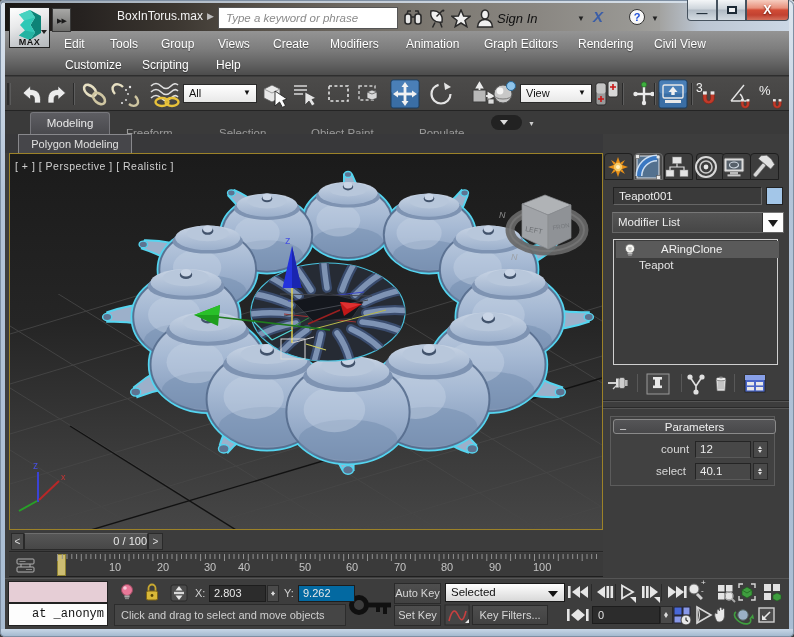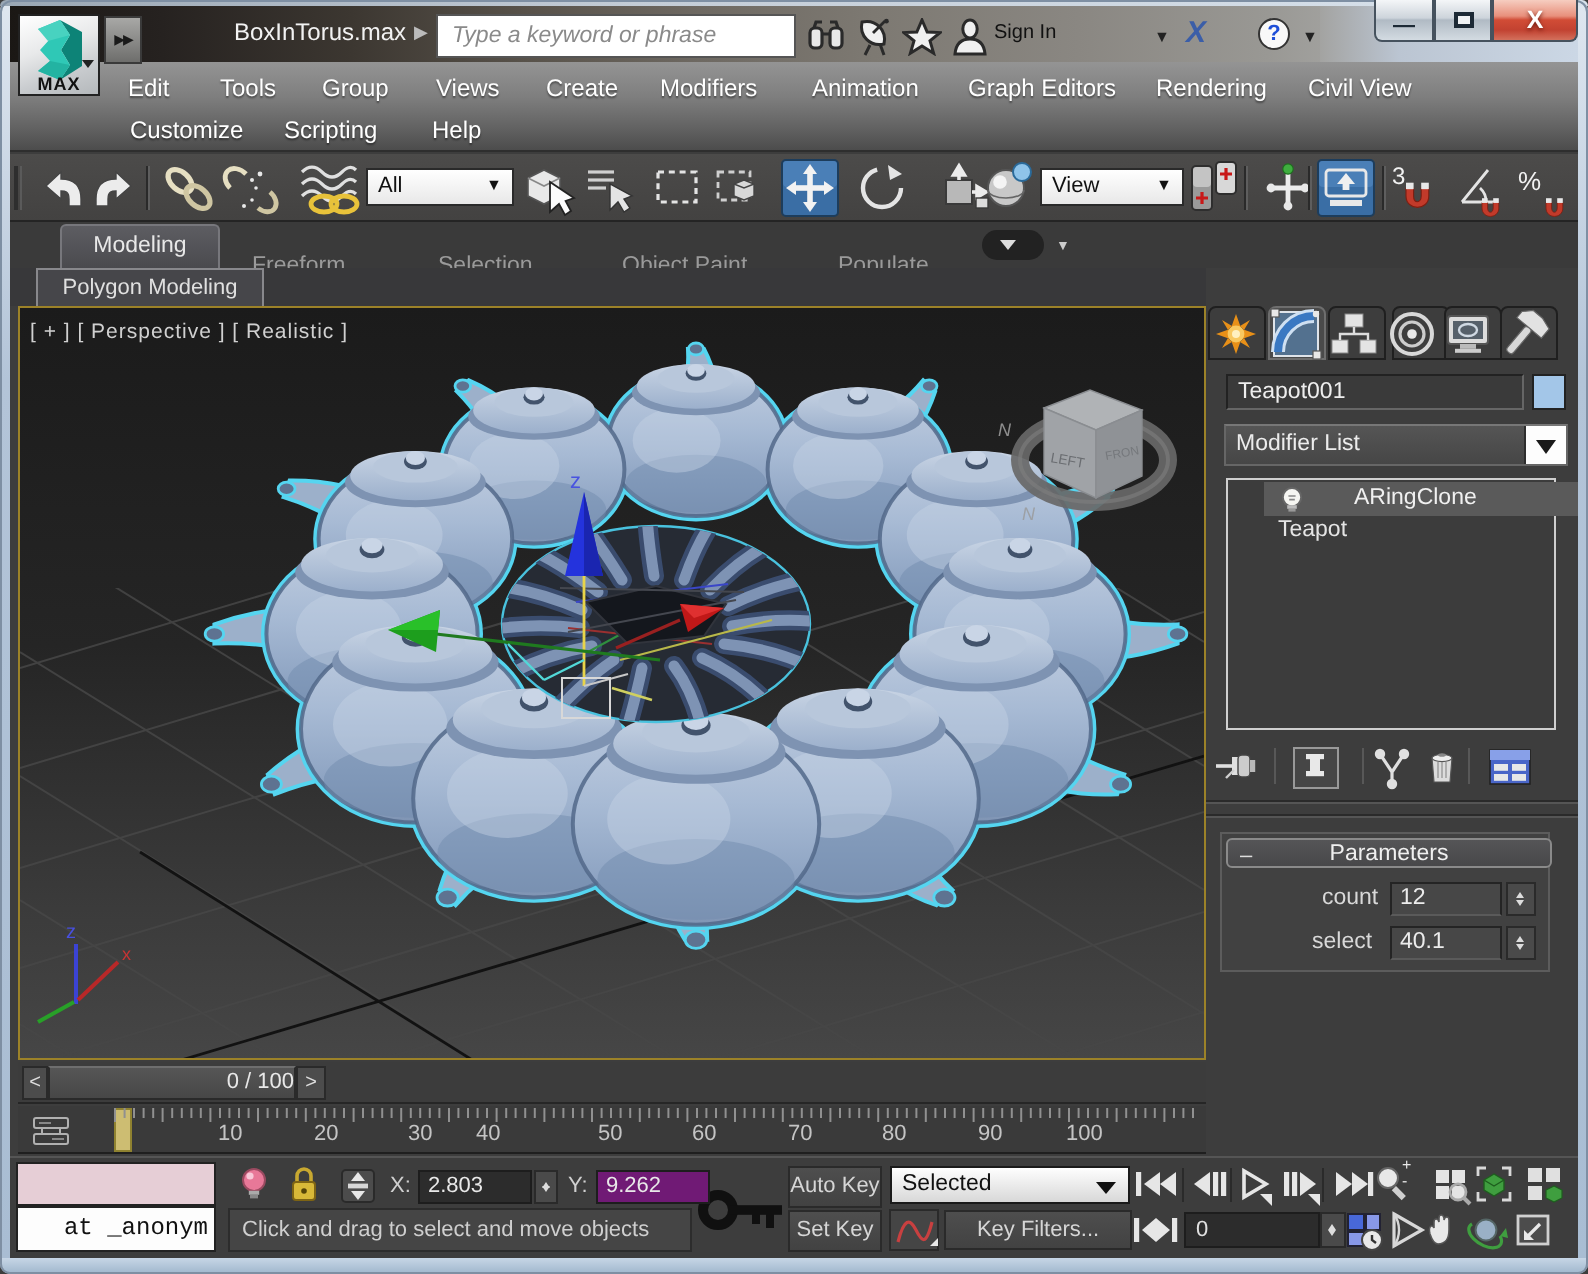--- a/index.html
+++ b/index.html
@@ -21,21 +21,21 @@
 #titleGlass { position:absolute; left:660px; top:2px; width:132px; height:29px;
   background:linear-gradient(90deg,#a3a3a1,#bbc5d2 30%,#ccd8e6); }
 #maxbtn { position:absolute; left:9px; top:7px; width:41px; height:41px; z-index:45;
   background:linear-gradient(160deg,#ffffff,#e8e9ea 40%,#c9cccf 70%,#b4b8bb); border:1px solid #222; }
 #maxbtn .mx { position:absolute; left:0; width:39px; top:29px; text-align:center; font-size:9px; font-weight:bold; letter-spacing:0.5px; color:#111; }
 #chev { position:absolute; left:52px; top:8px; width:19px; height:24px; background:linear-gradient(180deg,#a8a8a6,#6e6e6c); border:1px solid #3a3a3a; z-index:45; color:#1a1a1a; font-size:8px; text-align:center; line-height:23px; letter-spacing:-1px;}
 #ttext { position:absolute; left:117px; top:9px; font-size:12px; color:#f2f2f2; }
 #tarrow { position:absolute; left:207px; top:11px; font-size:9px; color:#bbb; }
 #search { position:absolute; left:218px; top:7px; width:180px; height:22px; background:#fff; border:1px solid #555; font-style:italic; font-size:11.5px; color:#8a8a8a; line-height:20px; padding-left:7px;}
 .tico { position:absolute; top:9px; }
-#signin { position:absolute; left:497px; top:11px; font-size:10px; color:#111; }
+#signin { position:absolute; left:497px; top:11px; font-size:13px; color:#111;font-style:italic; }
 #dd1 { position:absolute; left:577px; top:14px; font-size:8px; color:#222; }
 #xchg { position:absolute; left:593px; top:8px; font-size:15px; font-weight:bold; color:#3b5ea8; font-style:italic;}
 #helpc { position:absolute; left:629px; top:9px; width:16px; height:16px; border:1.5px solid #333; border-radius:50%; background:#f8f8f8; color:#1d4ed8; text-align:center; font-size:11px; font-weight:bold; line-height:15px;}
 #dd2 { position:absolute; left:651px; top:14px; font-size:8px; color:#222; }
 
 #wbtns { position:absolute; left:687px; top:0px; height:19px; z-index:60; }
 .wb { position:absolute; top:0; height:21px; border:1px solid #46525e; border-top:none; background:linear-gradient(180deg,#f4f6f8,#cdd4db 45%,#b0bac4 50%,#d3dbe2); }
 .wb.b1 { left:0; width:30px; border-radius:0 0 0 4px; }
 .wb.b2 { left:30px; width:29px; }
 .wb.b3 { left:59px; width:43px; border-radius:0 0 4px 0;
@@ -66,21 +66,21 @@
 
 #cpanel { position:absolute; left:603px; top:134px; width:186px; height:443px; background:#3d3d3d; }
 .cptab { position:absolute; top:19px; width:29px; height:27px; background:#3d3d3d; border:1px solid #1f1f1f; border-radius:4px 4px 0 0; }
 .cptab.on { background:#4a4a4a; border-color:#6e6e6e; }
 #nmfield { position:absolute; left:10px; top:53px; width:149px; height:18px; background:#3a3a3a; border:1px solid #222; border-bottom-color:#666; border-right-color:#666; color:#eee; font-size:11.5px; line-height:16px; padding-left:5px;}
 #nmswatch { position:absolute; left:163px; top:53px; width:17px; height:18px; background:#a3c6e8; border:1px solid #222; }
 #modlist { position:absolute; left:9px; top:78px; width:172px; height:21px; background:linear-gradient(180deg,#555,#464646); border:1px solid #666; border-top-color:#777; color:#ececec; font-size:11.5px; line-height:19px; padding-left:5px; }
 #modarr { position:absolute; right:0px; top:0px; width:21px; height:19px; background:#fdfdfd; border-left:1px solid #2e2e2e; }
 #modarr:after { content:""; position:absolute; left:5px; top:7px; border:5px solid transparent; border-top:7px solid #1a1a1a;}
 #stack { position:absolute; left:10px; top:105px; width:165px; height:126px; background:#3c3c3c; border:1px solid #cfcfcf; }
-#srow1 { position:absolute; left:18px; top:1px; width:163px; height:17px; background:#5a5a5a; color:#f0f0f0; font-size:11.5px; line-height:16px; }
+#srow1 { position:absolute; left:2px; top:1px; width:163px; height:17px; background:#5a5a5a; color:#f0f0f0; font-size:11.5px; line-height:16px; }
 #srow2 { position:absolute; left:1px; top:18px; width:163px; height:16px; color:#e4e4e4; font-size:11.5px; line-height:15px; }
 #sbsep1 { position:absolute; left:34px; top:240px; width:1px; height:18px; background:#2a2a2a; border-right:1px solid #585858;}
 #sbsep2 { position:absolute; left:78px; top:240px; width:1px; height:18px; background:#2a2a2a; border-right:1px solid #585858;}
 #sbsep3 { position:absolute; left:131px; top:240px; width:1px; height:18px; background:#2a2a2a; border-right:1px solid #585858;}
 #cpgroove { position:absolute; left:0px; top:266px; width:186px; height:2px; background:#2a2a2a; border-bottom:1px solid #555;}
 #cpgroove2 { position:absolute; left:0px; top:273px; width:186px; height:2px; background:#2a2a2a; border-bottom:1px solid #555;}
 #rollout { position:absolute; left:7px; top:282px; width:165px; height:70px; background:#414141; border:1px solid #5c5c5c; }
 #rohead { position:absolute; left:2px; top:2px; width:163px; height:15px; background:linear-gradient(180deg,#555557,#48484a); border:1px solid #8a8a8a; border-radius:3px; color:#efefef; font-size:11.5px; text-align:center; line-height:14px;}
 #rominus { position:absolute; left:6px; top:1px; color:#ddd; font-size:11px; }
 .plabel { position:absolute; color:#d8d8d8; font-size:11.5px; }
@@ -98,25 +98,25 @@
 .rnum { position:absolute; top:8px; color:#c4c4c4; font-size:11px;text-align:center; }
 
 #status { position:absolute; left:2px; top:578px; width:790px; height:51px; background:#3d3d3d; border-top:1px solid #555; }
 #mxl1 { position:absolute; left:6px; top:2px; width:100px; height:22px; background:#e6ced6; border:1px solid #222; }
 #mxl2 { position:absolute; left:6px; top:24px; width:100px; height:23px; background:#fdfdfd; border:1px solid #222; font-family:"Liberation Mono", monospace; font-size:12px; color:#111; line-height:21px; text-align:right; padding-right:3px;}
 #prompt { position:absolute; left:112px; top:25px; width:232px; height:22px; background:#454545; border:1px solid #2c2c2c; color:#cfcfcf; font-size:11px; line-height:20px; padding-left:6px;}
 #xylbl1 { position:absolute; left:193px; top:8px; color:#d0d0d0; font-size:11px; }
 #xyf1 { position:absolute; left:207px; top:6px; width:57px; height:17px; background:#2c2c2c; border:1px solid #1d1d1d; color:#e8e8e8; font-size:11px; line-height:15px; padding-left:4px;}
 #xyspin { position:absolute; left:265px; top:6px; width:12px; height:17px; background:#4a4a4a; border:1px solid #2a2a2a; }
 #xylbl2 { position:absolute; left:282px; top:8px; color:#d0d0d0; font-size:11px; }
-#xyf2 { position:absolute; left:296px; top:6px; width:57px; height:17px; background:#701a75; border:1px solid #1d1d1d; color:#e8e8e8; font-size:11px; line-height:15px; padding-left:4px;}
+#xyf2 { position:absolute; left:296px; top:6px; width:57px; height:17px; background:#0369a1; border:1px solid #1d1d1d; color:#e8e8e8; font-size:11px; line-height:15px; padding-left:4px;}
 .skbtn { position:absolute; left:392px; width:47px; height:21px; background:linear-gradient(180deg,#4e4e4e,#424242); border:1px solid #2a2a2a; color:#d6d6d6; font-size:11px; text-align:center; line-height:19px; }
 #selcombo { position:absolute; left:443px; top:4px; width:120px; height:19px; background:linear-gradient(180deg,#fefefe,#d8d8d8); border:1px solid #1a1a1a; color:#111; font-size:11.5px; line-height:17px; padding-left:5px;}
 #selcombo:after { content:""; position:absolute; right:6px; top:7px; border:5px solid transparent; border-top:6px solid #111; }
-#kfbtn { position:absolute; left:470px; top:26px; width:94px; height:20px; background:linear-gradient(180deg,#4e4e4e,#424242); border:1px solid #2a2a2a; color:#d6d6d6; font-size:11px; text-align:center; line-height:18px;}
+#kfbtn { position:absolute; left:470px; top:26px; width:76px; height:20px; background:linear-gradient(180deg,#4e4e4e,#424242); border:1px solid #2a2a2a; color:#d6d6d6; font-size:11px; text-align:center; line-height:18px;}
 #framef { position:absolute; left:590px; top:27px; width:68px; height:18px; background:#2c2c2c; border:1px solid #1d1d1d; color:#e0e0e0; font-size:11px; line-height:16px; padding-left:5px;}
 #framespin { position:absolute; left:658px; top:27px; width:13px; height:18px; background:#4a4a4a; border:1px solid #2a2a2a;}
 .spin3:before { content:""; position:absolute; left:2.5px; top:3px; border:2.5px solid transparent; border-bottom:3px solid #ddd; }
 .spin3:after { content:""; position:absolute; left:2.5px; bottom:3px; border:2.5px solid transparent; border-top:3px solid #ddd; }
 </style>
 </head>
 <body>
 <div id="win" class="w">
 
   <div id="title"></div>

